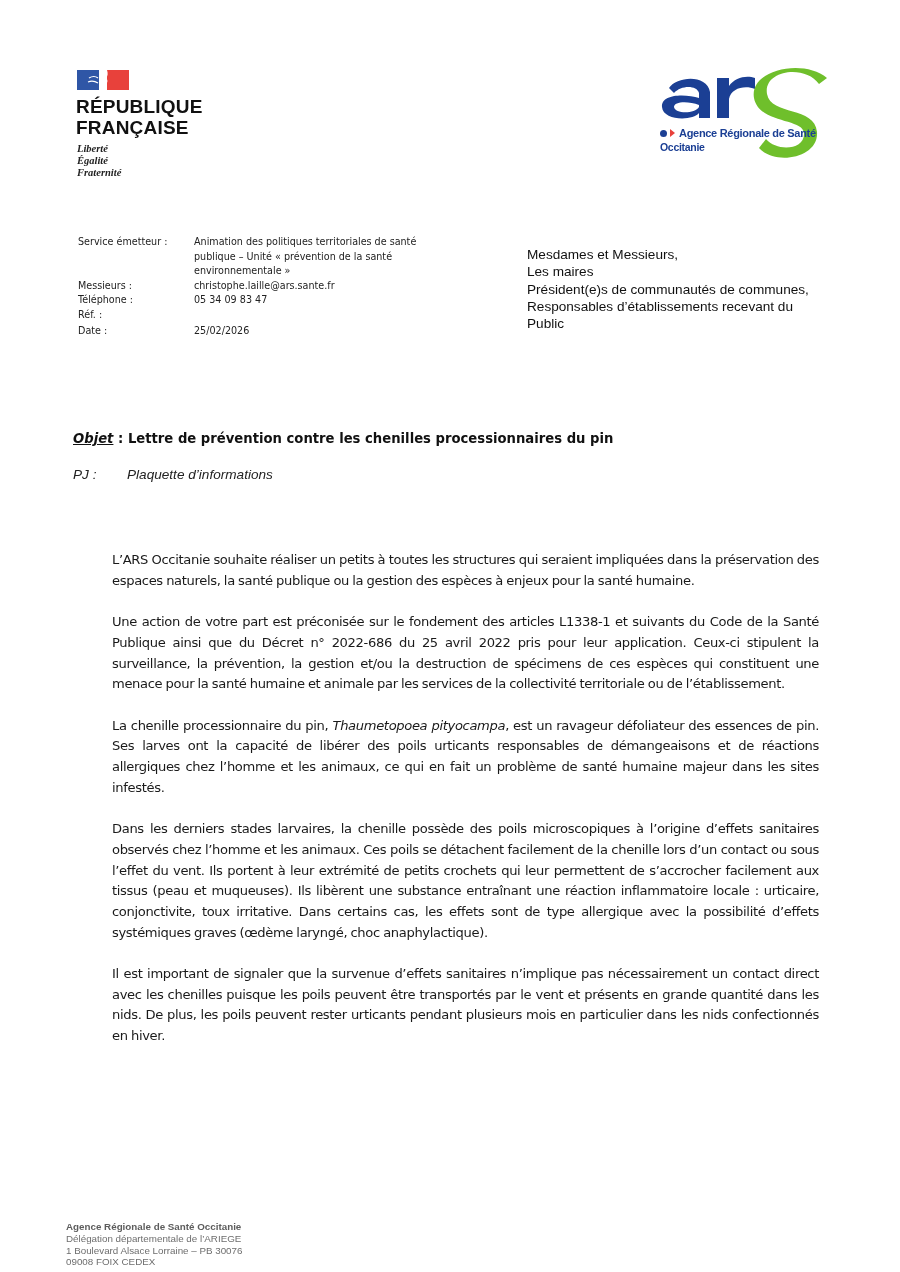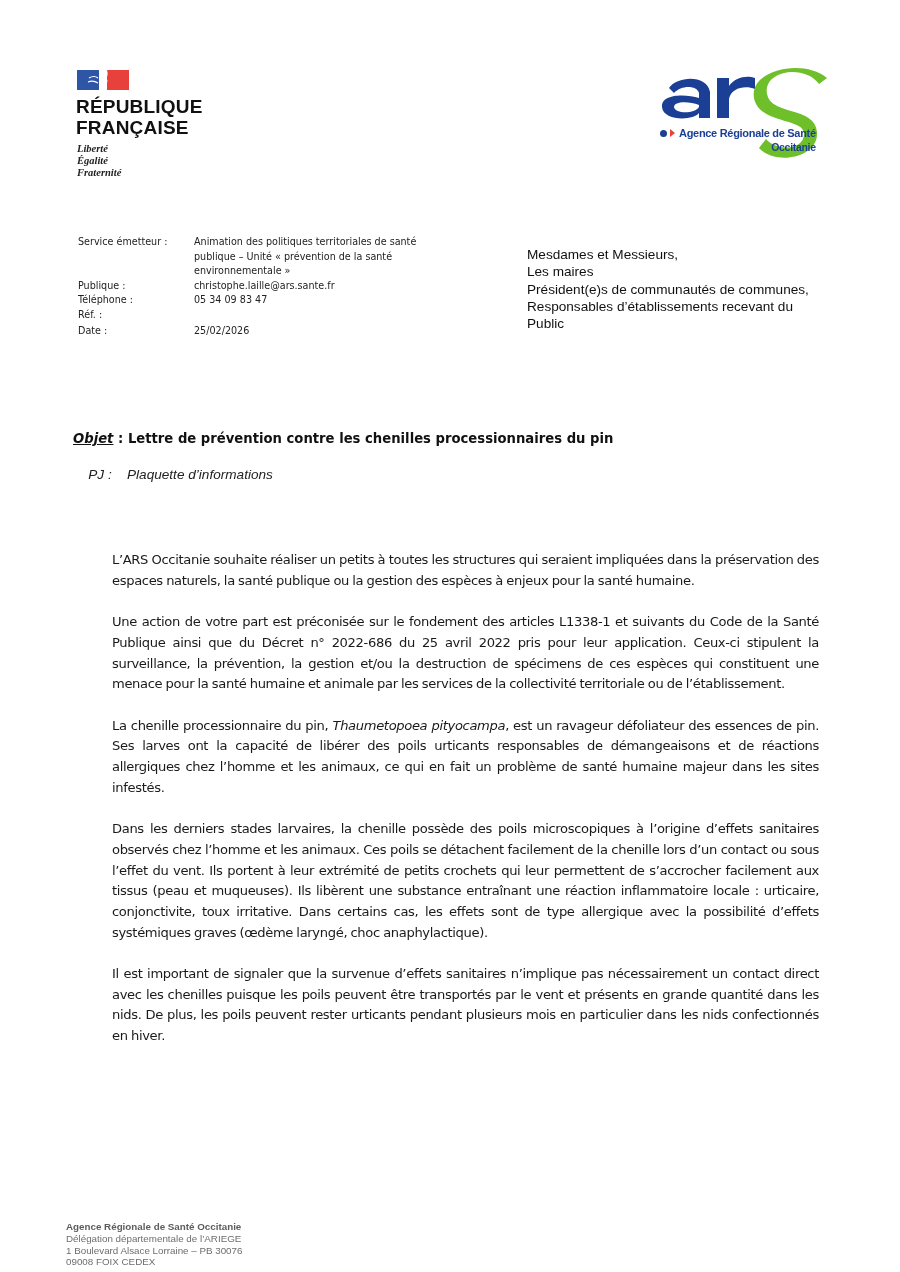--- a/index.html
+++ b/index.html
@@ -23,21 +23,21 @@
   .meta .r { display: flex; }
   .meta .k { width: 116px; flex-shrink: 0; }
   .meta .v { width: 250px; }
 
   
   .recipient { left: 527px; top: 246px; font-family: "Liberation Sans", sans-serif; font-size: 13.6px; line-height: 17.3px; color: #111; width: 330px; }
 
   
   .objet { left: 73px; top: 431px; font-family: "DejaVu Sans", sans-serif; font-weight: 700; font-size: 13.2px; color: #111; }
   .objet .lbl { font-style: italic; text-decoration: underline; }
-  .pj { left: 73px; top: 467px; font-family: "Liberation Sans", sans-serif; font-style: italic; font-size: 13.6px; color: #222; display: flex; text-align: center; }
+  .pj { left: 73px; top: 467px; font-family: "Liberation Sans", sans-serif; font-style: italic; font-size: 13.6px; color: #222; display: flex; }
   .pj .k { width: 54px; }
 
   
   .body-text { left: 112px; top: 550px; width: 707px; font-family: "DejaVu Sans", sans-serif; font-size: 13.1px; line-height: 20.7px; color: #1a1a1a; text-align: justify; letter-spacing: -0.35px; word-spacing: -0.5px; }
   .body-text p { margin: 0 0 20.7px 0; }
 
   
   .footer { left: 66px; top: 1221px; font-family: "Liberation Sans", sans-serif; font-size: 9.8px; line-height: 11.8px; color: #6e6e6e; }
   .footer .org { font-weight: 700; color: #5d5d5d; }
   .footer .web { margin-top: 6px; display: flex; align-items: flex-end; gap: 6px; color: #555; font-size: 10.2px; text-decoration: underline; }
@@ -70,30 +70,30 @@
   <path d="M62 52 L62 12 L74 12 L74 20 C80 11 92 9 100 12 L100 23 C90 19 76 22 74 33 L74 52 Z" fill="#1b3f94"></path>
 
   <path d="M164 18 C150 -2 108 4 112 28 C116 50 160 40 162 66 C164 92 120 100 104 82 L111 73 C122 86 150 84 149 67 C148 52 104 58 99 32 C94 4 148 -8 172 12 Z" fill="#6fbf2b"></path>
 </svg>
 <div class="abs ars-sub">
   <div class="row">
     <span class="ars-dot"></span>
     <span class="ars-chev"></span>
     <span>Agence Régionale de Santé</span>
   </div>
-  <div style="font-size:10.5px;text-align:right;">Occitanie</div>
+  <div style="font-size:10.5px;">Occitanie</div>
 </div>
 
 <div class="abs meta">
   <div class="r">
     <div class="k">Service émetteur :</div>
     <div class="v">Animation des politiques territoriales de santé publique – Unité « prévention de la santé environnementale »</div>
   </div>
   <div class="r">
-    <div class="k">Publique :</div>
+    <div class="k">Messieurs :</div>
     <div class="v">christophe.laille@ars.sante.fr</div>
   </div>
   <div class="r">
     <div class="k">Téléphone :</div>
     <div class="v">05 34 09 83 47</div>
   </div>
   <div class="r" style="height:14.5px;">
     <div class="k">Réf. :</div>
     <div class="v"></div>
   </div>

